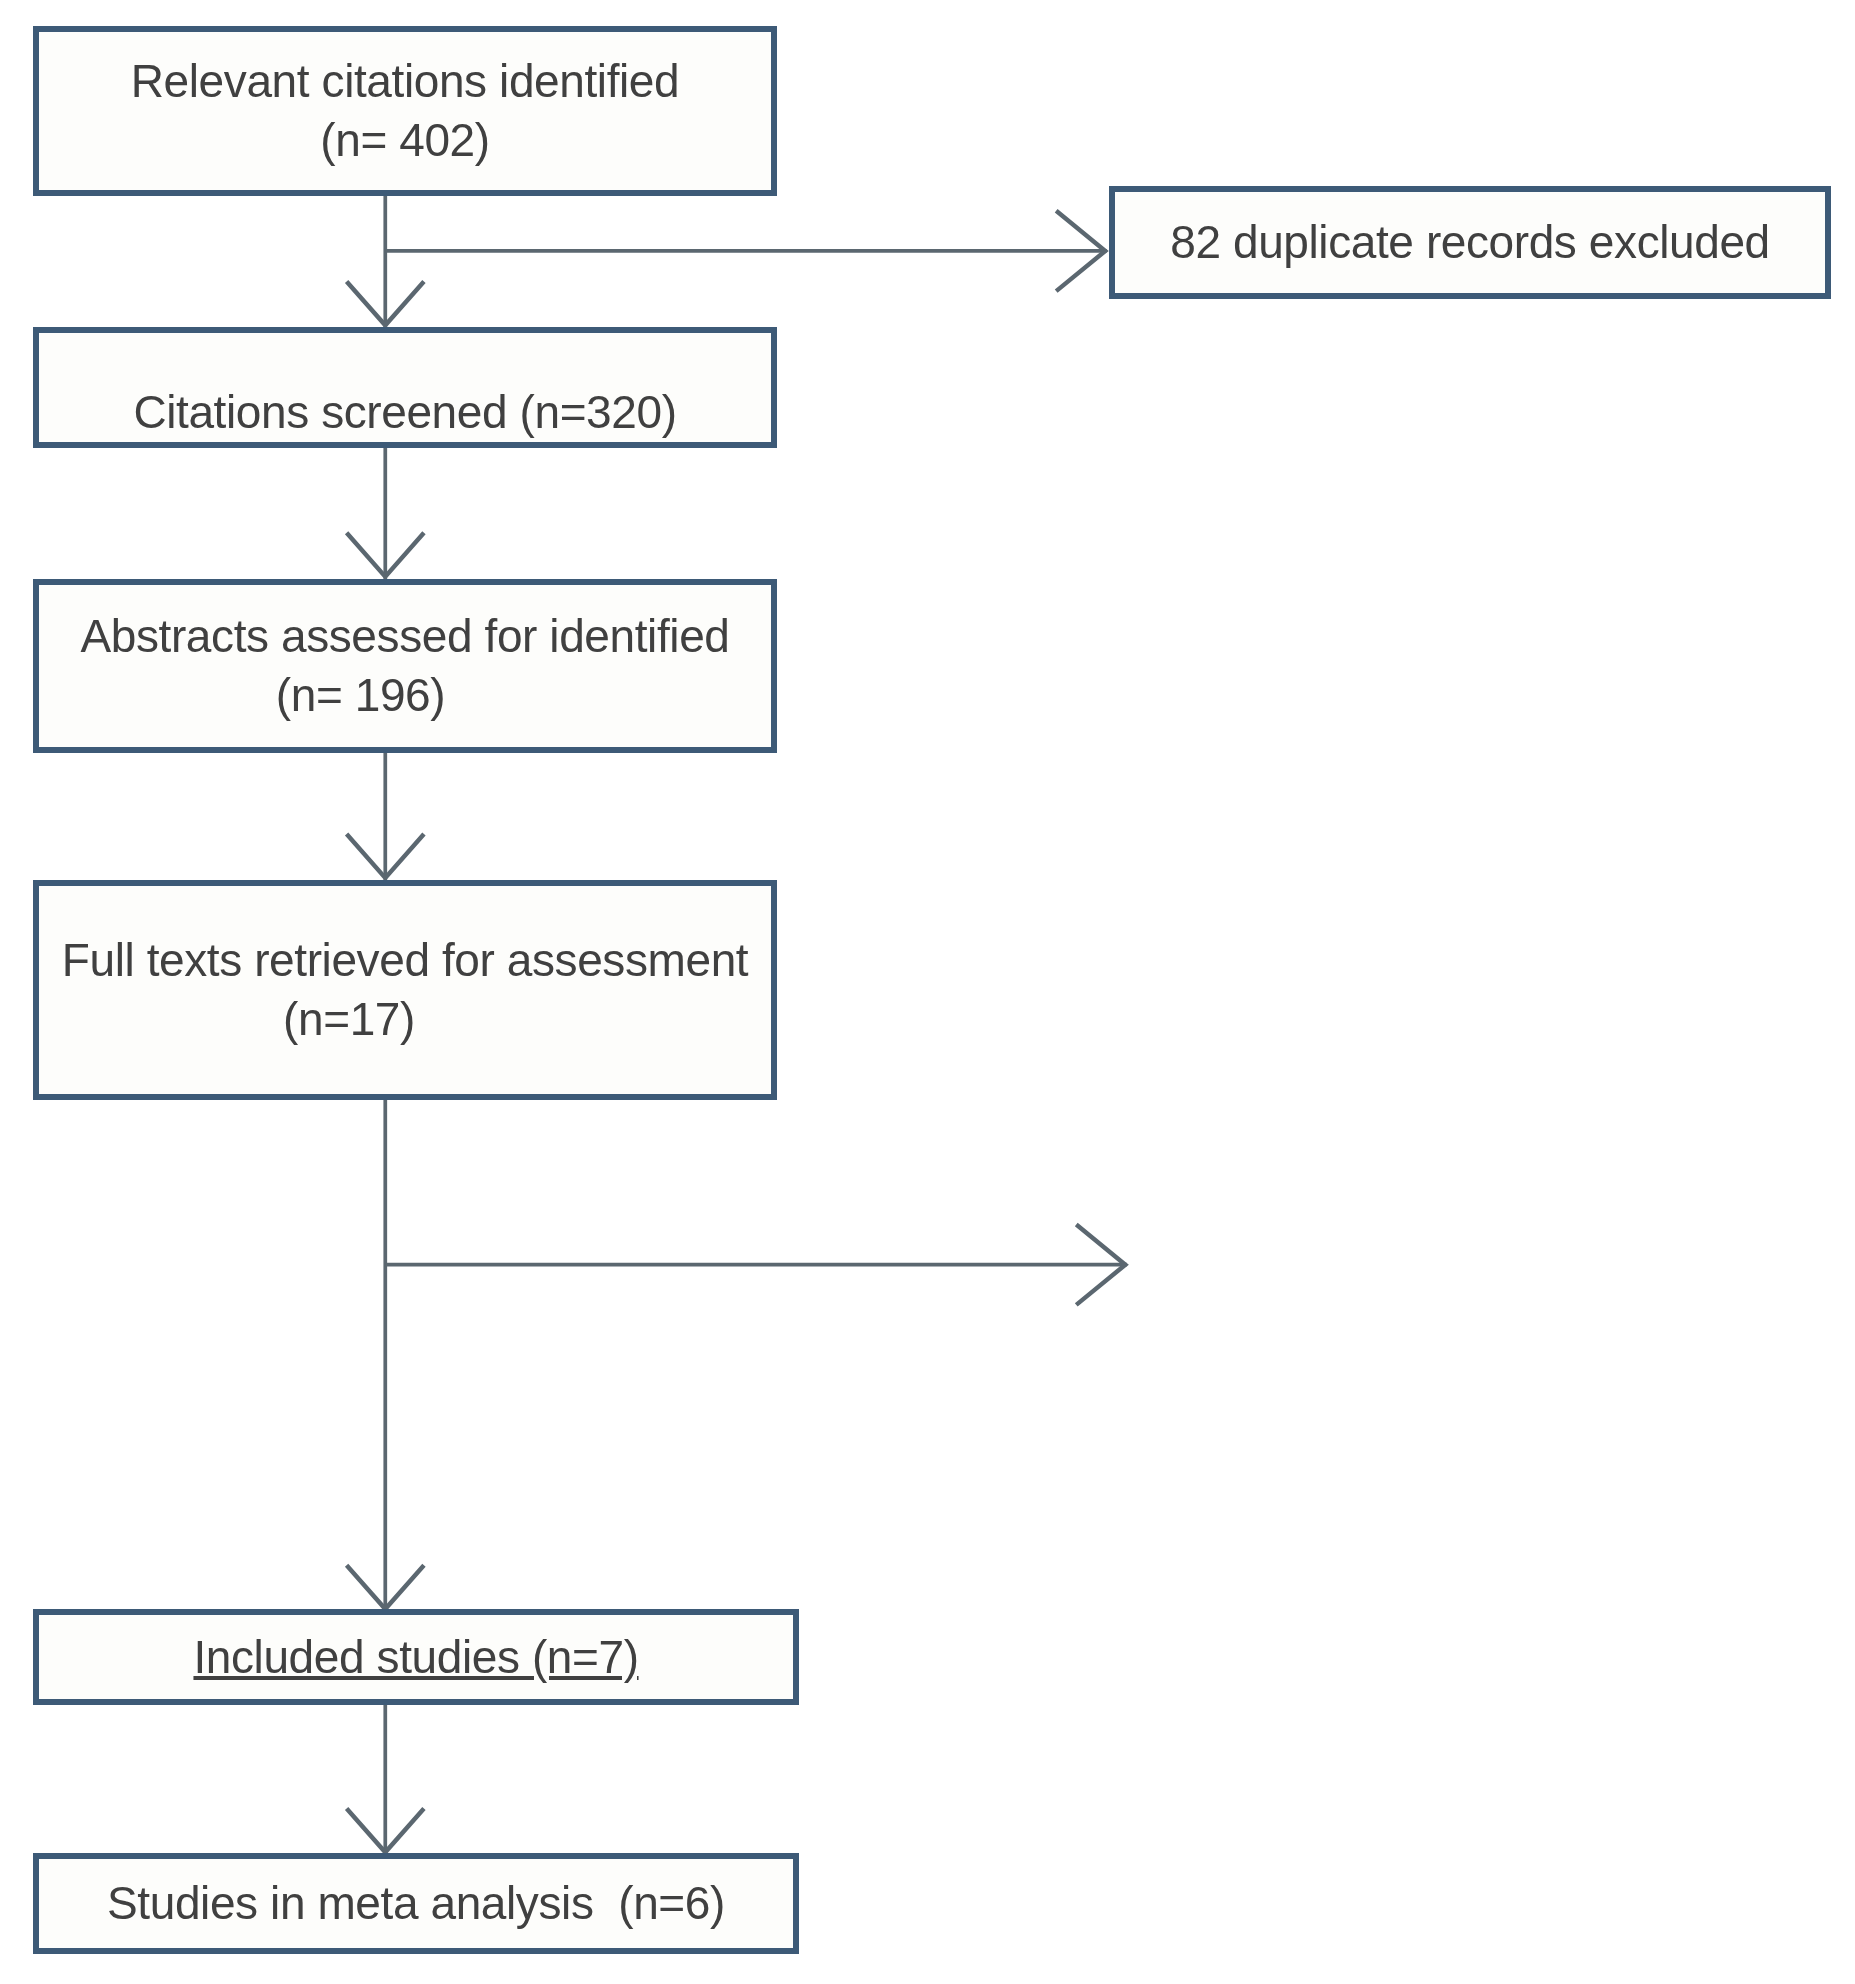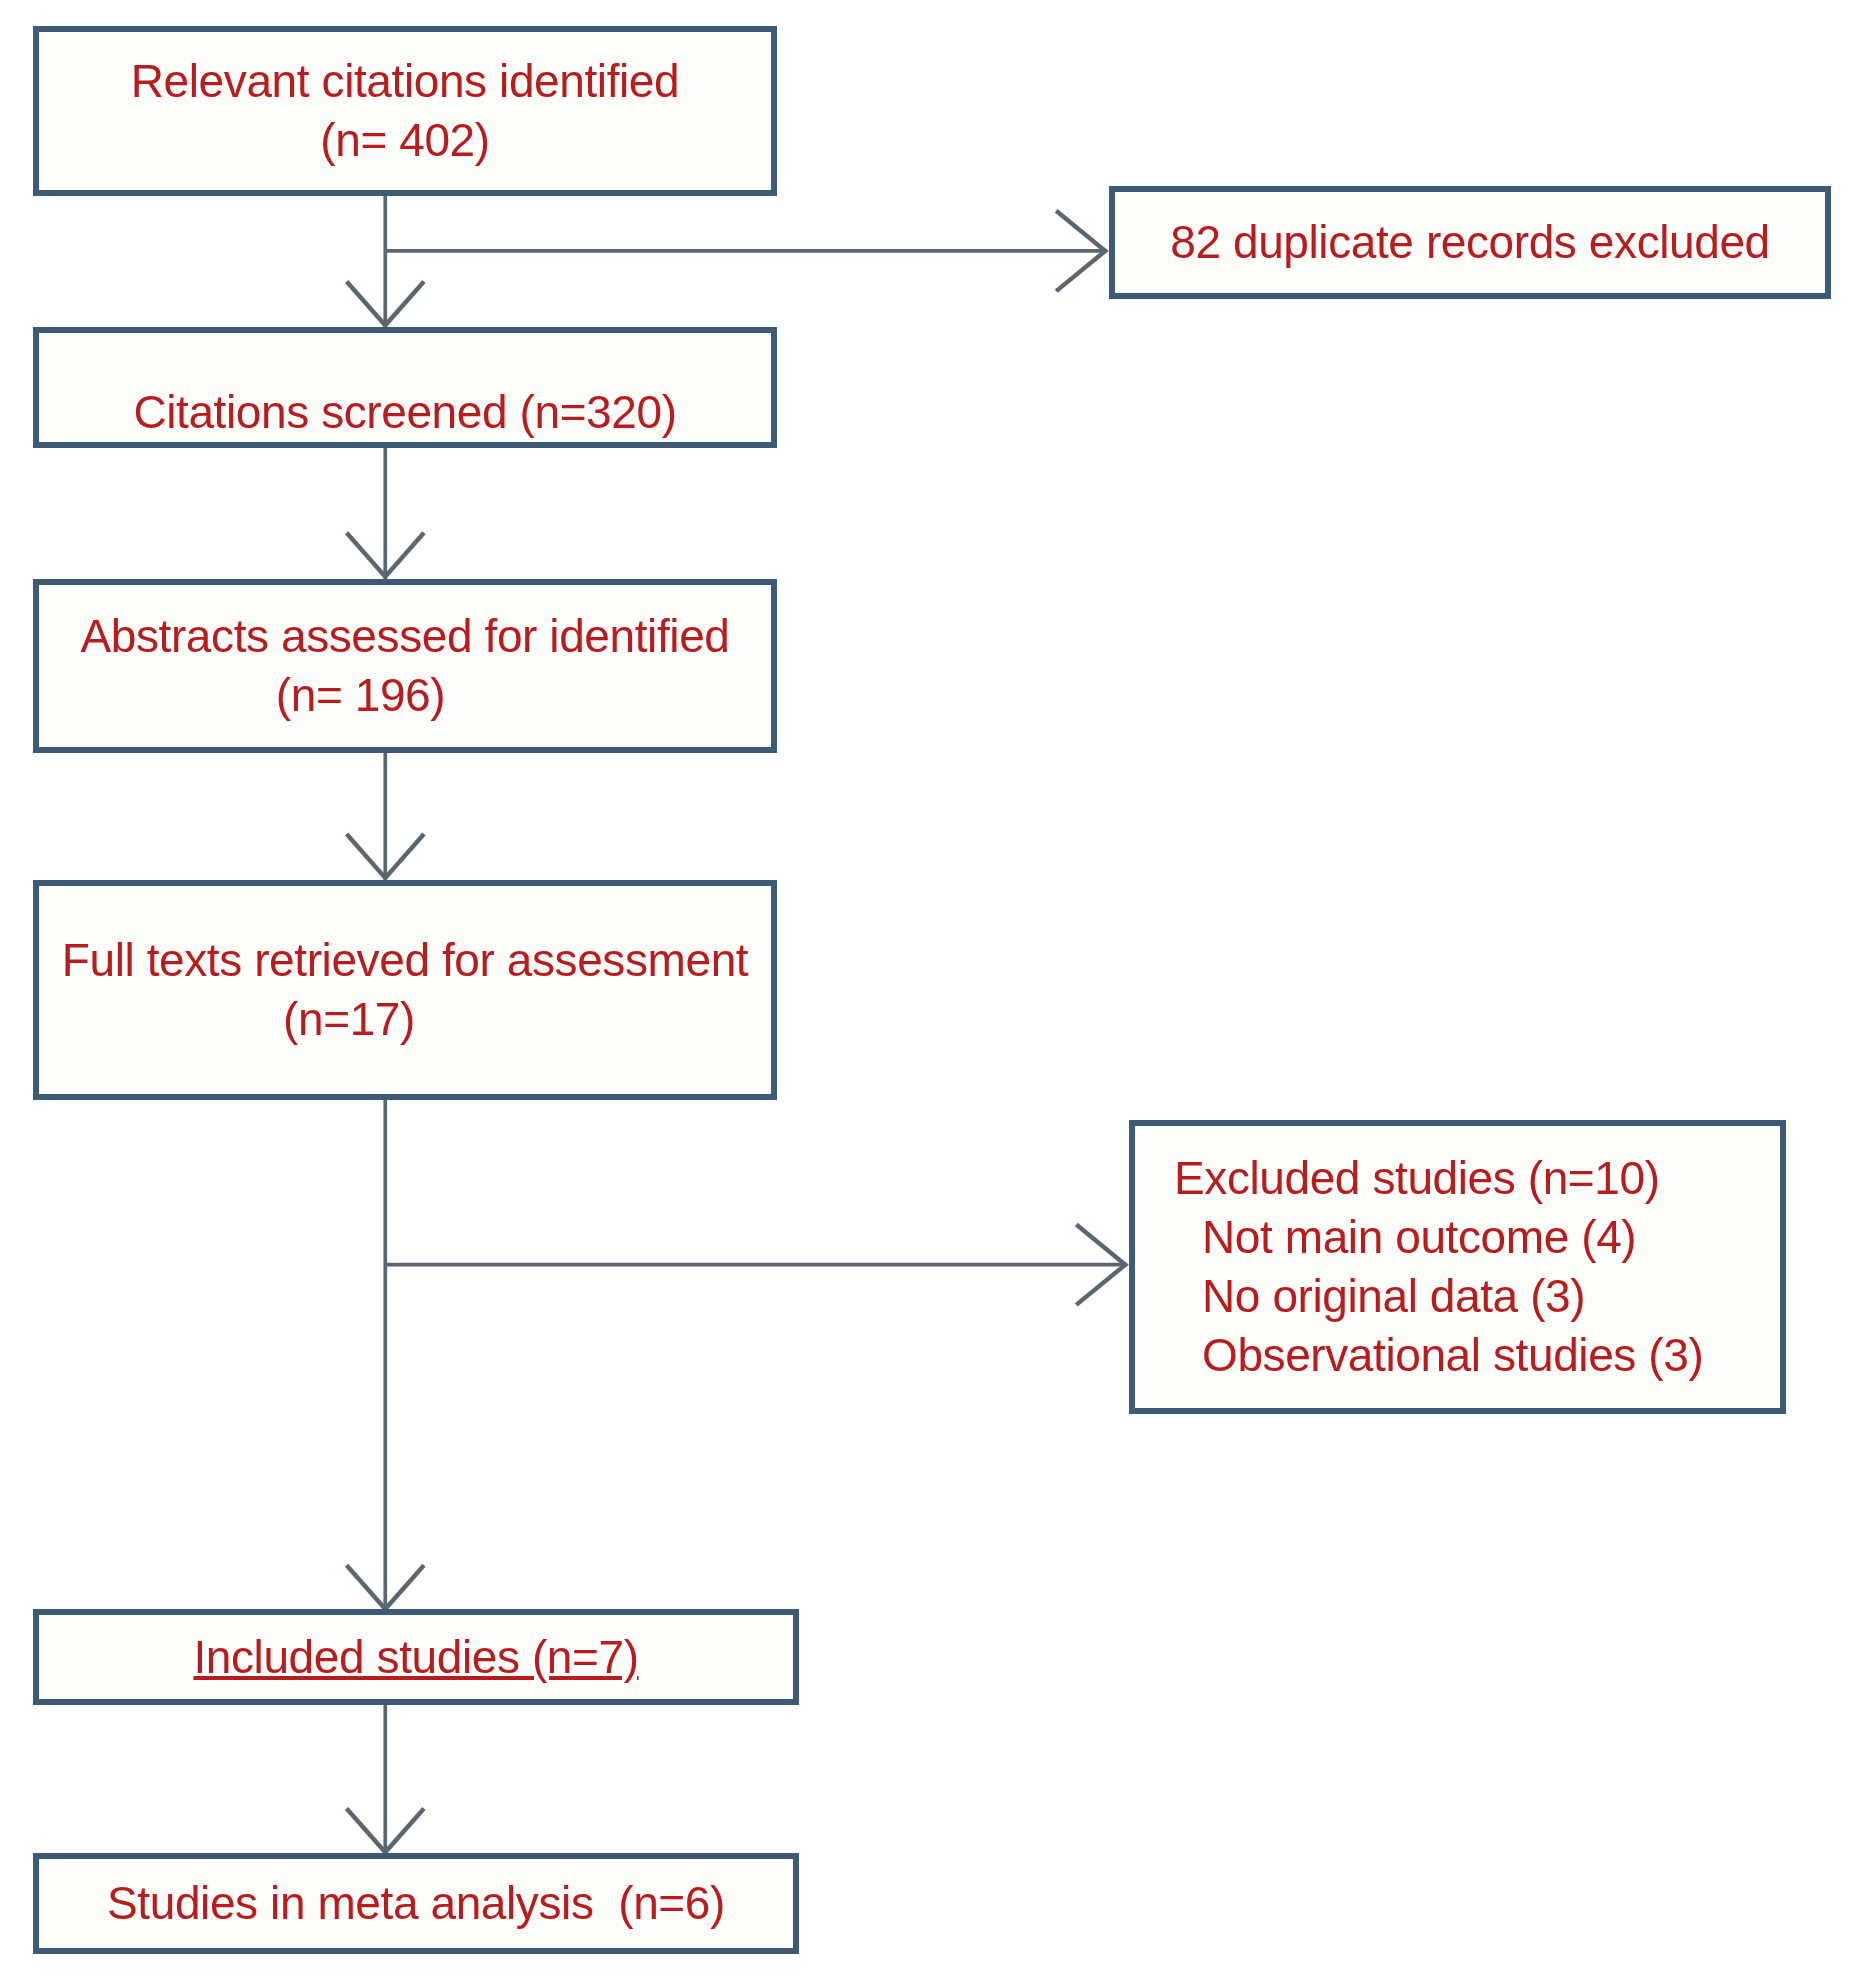--- a/index.html
+++ b/index.html
@@ -20,21 +20,21 @@
   }
   
   .flow-box {
     position: absolute;
     box-sizing: border-box;
     border: 6px solid #3d5a77;
     background: #fdfdfb;
     display: flex;
     flex-direction: column;
     justify-content: center;
-    color: #b91c1c;
+    color: #404040;
     font-size: 46px;
     line-height: 1.28;
     letter-spacing: -0.4px;
     font-stretch: condensed;
   }
   .flow-box.center {
     align-items: center;
     text-align: center;
   }
   .flow-box.left {
@@ -130,26 +130,20 @@
   <div class="flow-box center" style="left:33px; top:579px; width:744px; height:174px;">
     <span class="line">Abstracts assessed for identified</span>
     <span class="line" style="margin-left:-89px;text-align:center;">(n= 196)</span>
   </div>
 
   <div class="flow-box center" style="left:33px; top:880px; width:744px; height:220px;">
     <span class="line">Full texts retrieved for assessment</span>
     <span class="line" style="margin-left:-112px;">(n=17)</span>
   </div>
 
-  <div class="flow-box left" style="left:1129px; top:1120px; width:657px; height:294px; padding-left:39px;">
-    <span class="line">Excluded studies (n=10)</span>
-    <span class="line indent">Not main outcome (4)</span>
-    <span class="line indent">No original data (3)</span>
-    <span class="line indent">Observational studies (3)</span>
-  </div>
 
   <div class="flow-box center" style="left:33px; top:1609px; width:766px; height:96px;text-decoration:underline;">
     <span class="line">Included studies (n=7)</span>
   </div>
 
   <div class="flow-box center" style="left:33px; top:1853px; width:766px; height:101px;text-align:center;">
     <span class="line">Studies in meta analysis  (n=6)</span>
   </div>
 
 </div>

